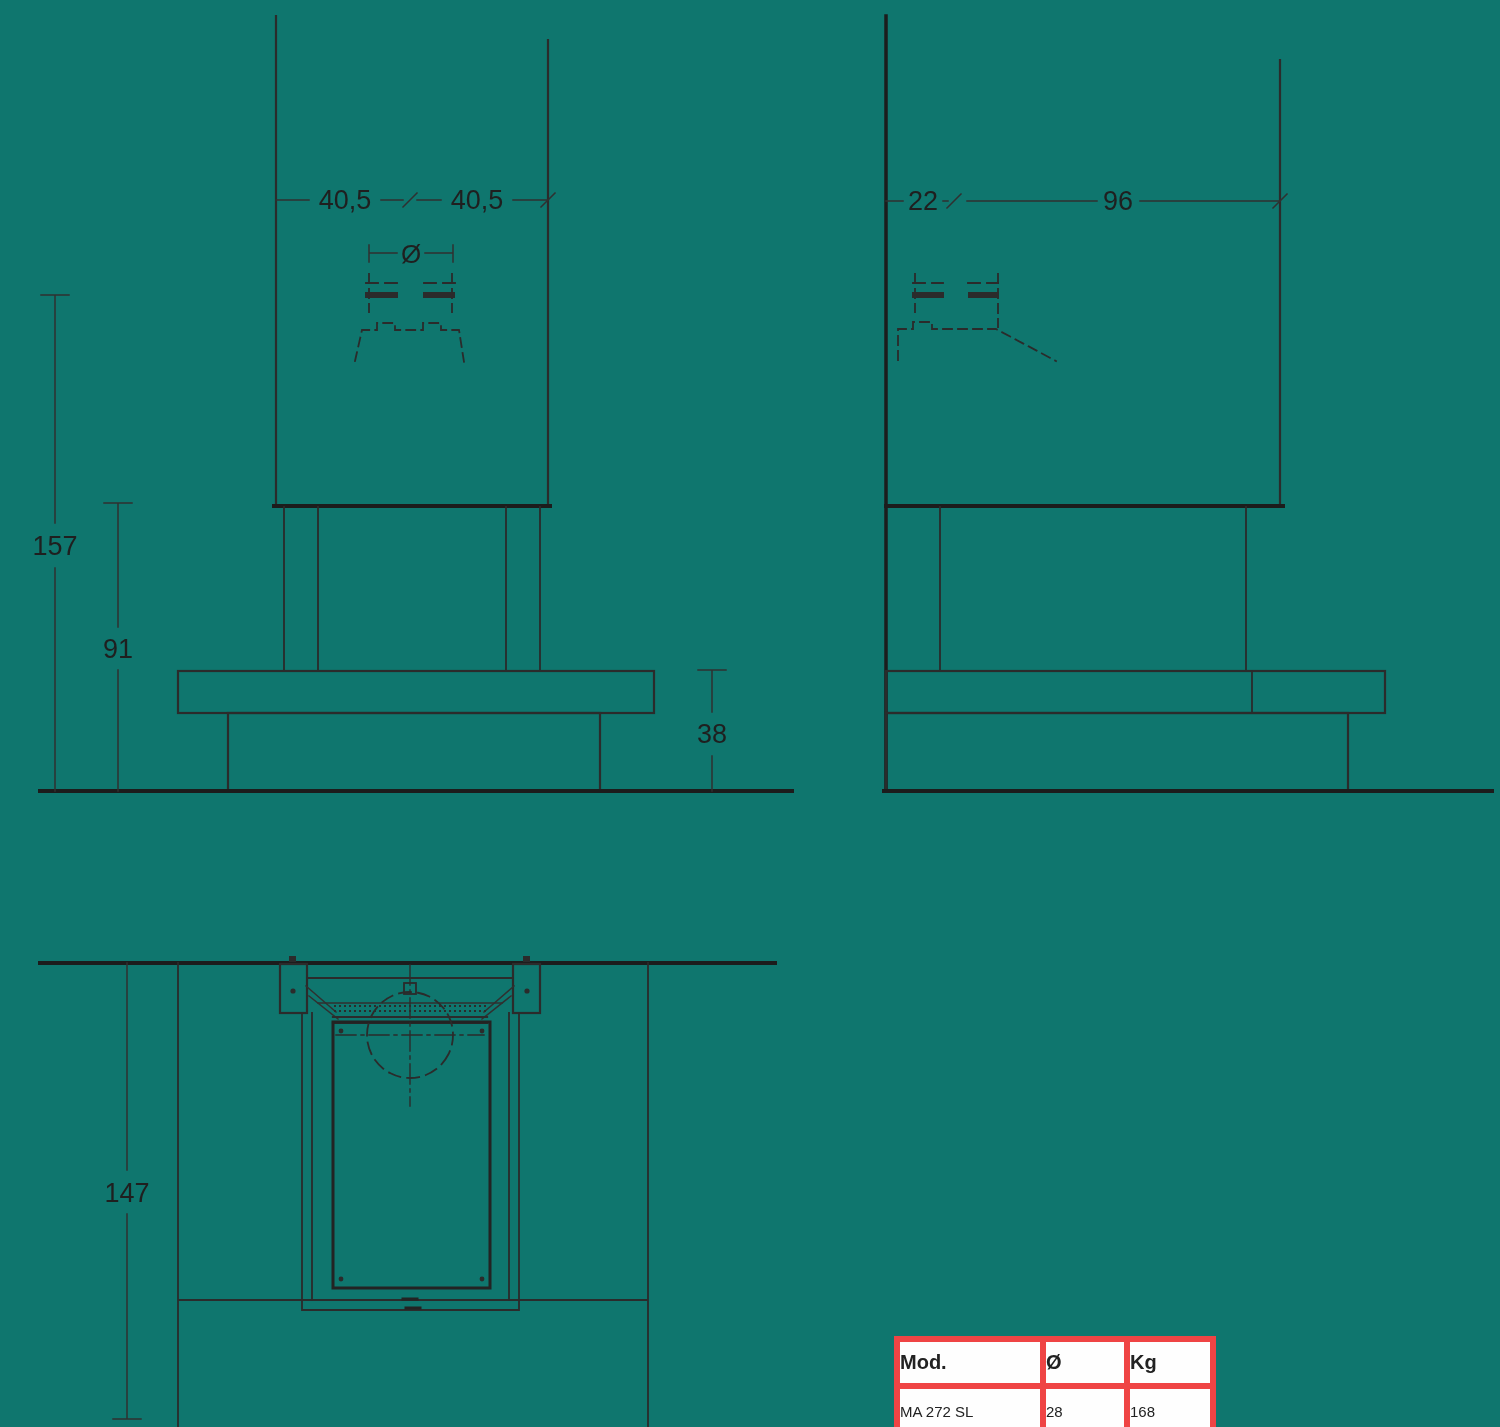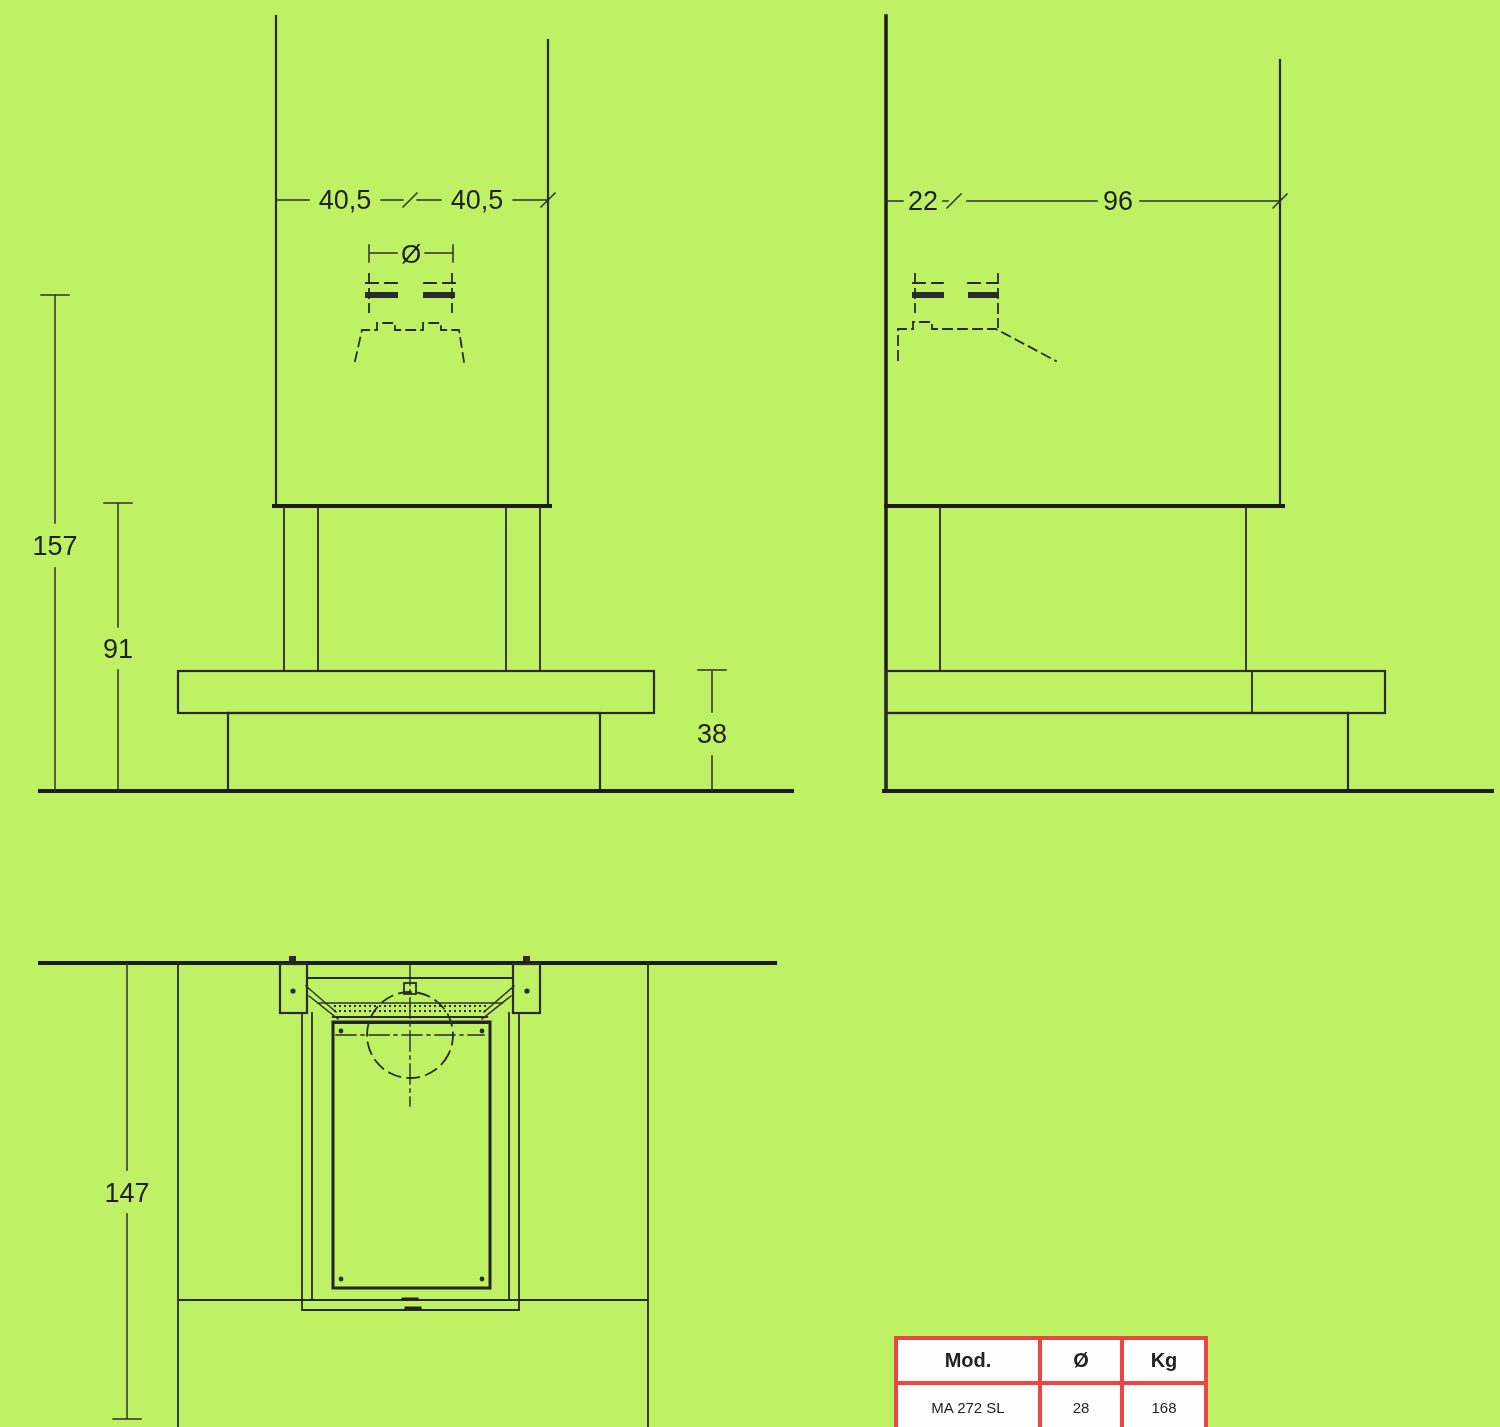--- a/index.html
+++ b/index.html
@@ -1,17 +1,17 @@
 <!DOCTYPE html>
 <html><head>
 <meta charset="utf-8">
 <style>
   html,body{margin:0;padding:0;background:#e8e8e8;}
   .stage{
-    position:relative;width:1500px;height:1427px;background:#bef264;
+    position:relative;width:1500px;height:1427px;background:#0f766e;
     font-family:"Liberation Sans",sans-serif;overflow:hidden;
   }
   svg{position:absolute;left:0;top:0;}
   
   .s  {stroke:#2b2b2b;stroke-width:1.8;fill:none;stroke-linecap:square;}
   .s2 {stroke:#2b2b2b;stroke-width:2.2;fill:none;stroke-linecap:square;}
   .s3 {stroke:#232323;stroke-width:3;fill:none;stroke-linecap:square;}
   .thick{stroke:#1c1c1c;stroke-width:4;fill:none;stroke-linecap:square;}
   .wall {stroke:#1c1c1c;stroke-width:3.5;fill:none;stroke-linecap:square;}
   .dim{stroke:#303030;stroke-width:1.5;fill:none;stroke-linecap:square;}
@@ -21,21 +21,21 @@
   .hatch{stroke:#2b2b2b;stroke-width:2.2;fill:none;stroke-dasharray:2 3;}
   .fillink{fill:#2b2b2b;stroke:none;}
   text.dimtxt{font-size:27px;fill:#1f1f1f;text-anchor:middle;}
   text.sym{font-size:26px;fill:#1f1f1f;text-anchor:middle;}
   
   .spec-table{
     position:absolute;left:894px;top:1336px;width:298px;height:85px;
     border-collapse:collapse;background:#fefefe;table-layout:fixed;
   }
   .spec-table td,.spec-table th{
-    border:4px solid #ef4444;text-align:center;vertical-align:middle;
+    border:6px solid #ef4444;text-align:left;vertical-align:middle;
     color:#222;padding:0;
   }
   .spec-table{border:3px solid #3a3a3a;}
   .spec-table th{font-size:20px;font-weight:700;height:41px;}
   .spec-table td{font-size:15px;height:44px;}
   .col-mod{width:140px;}
   .col-dia{width:78px;}
   .col-kg{width:80px;}
 </style>
 </head>

